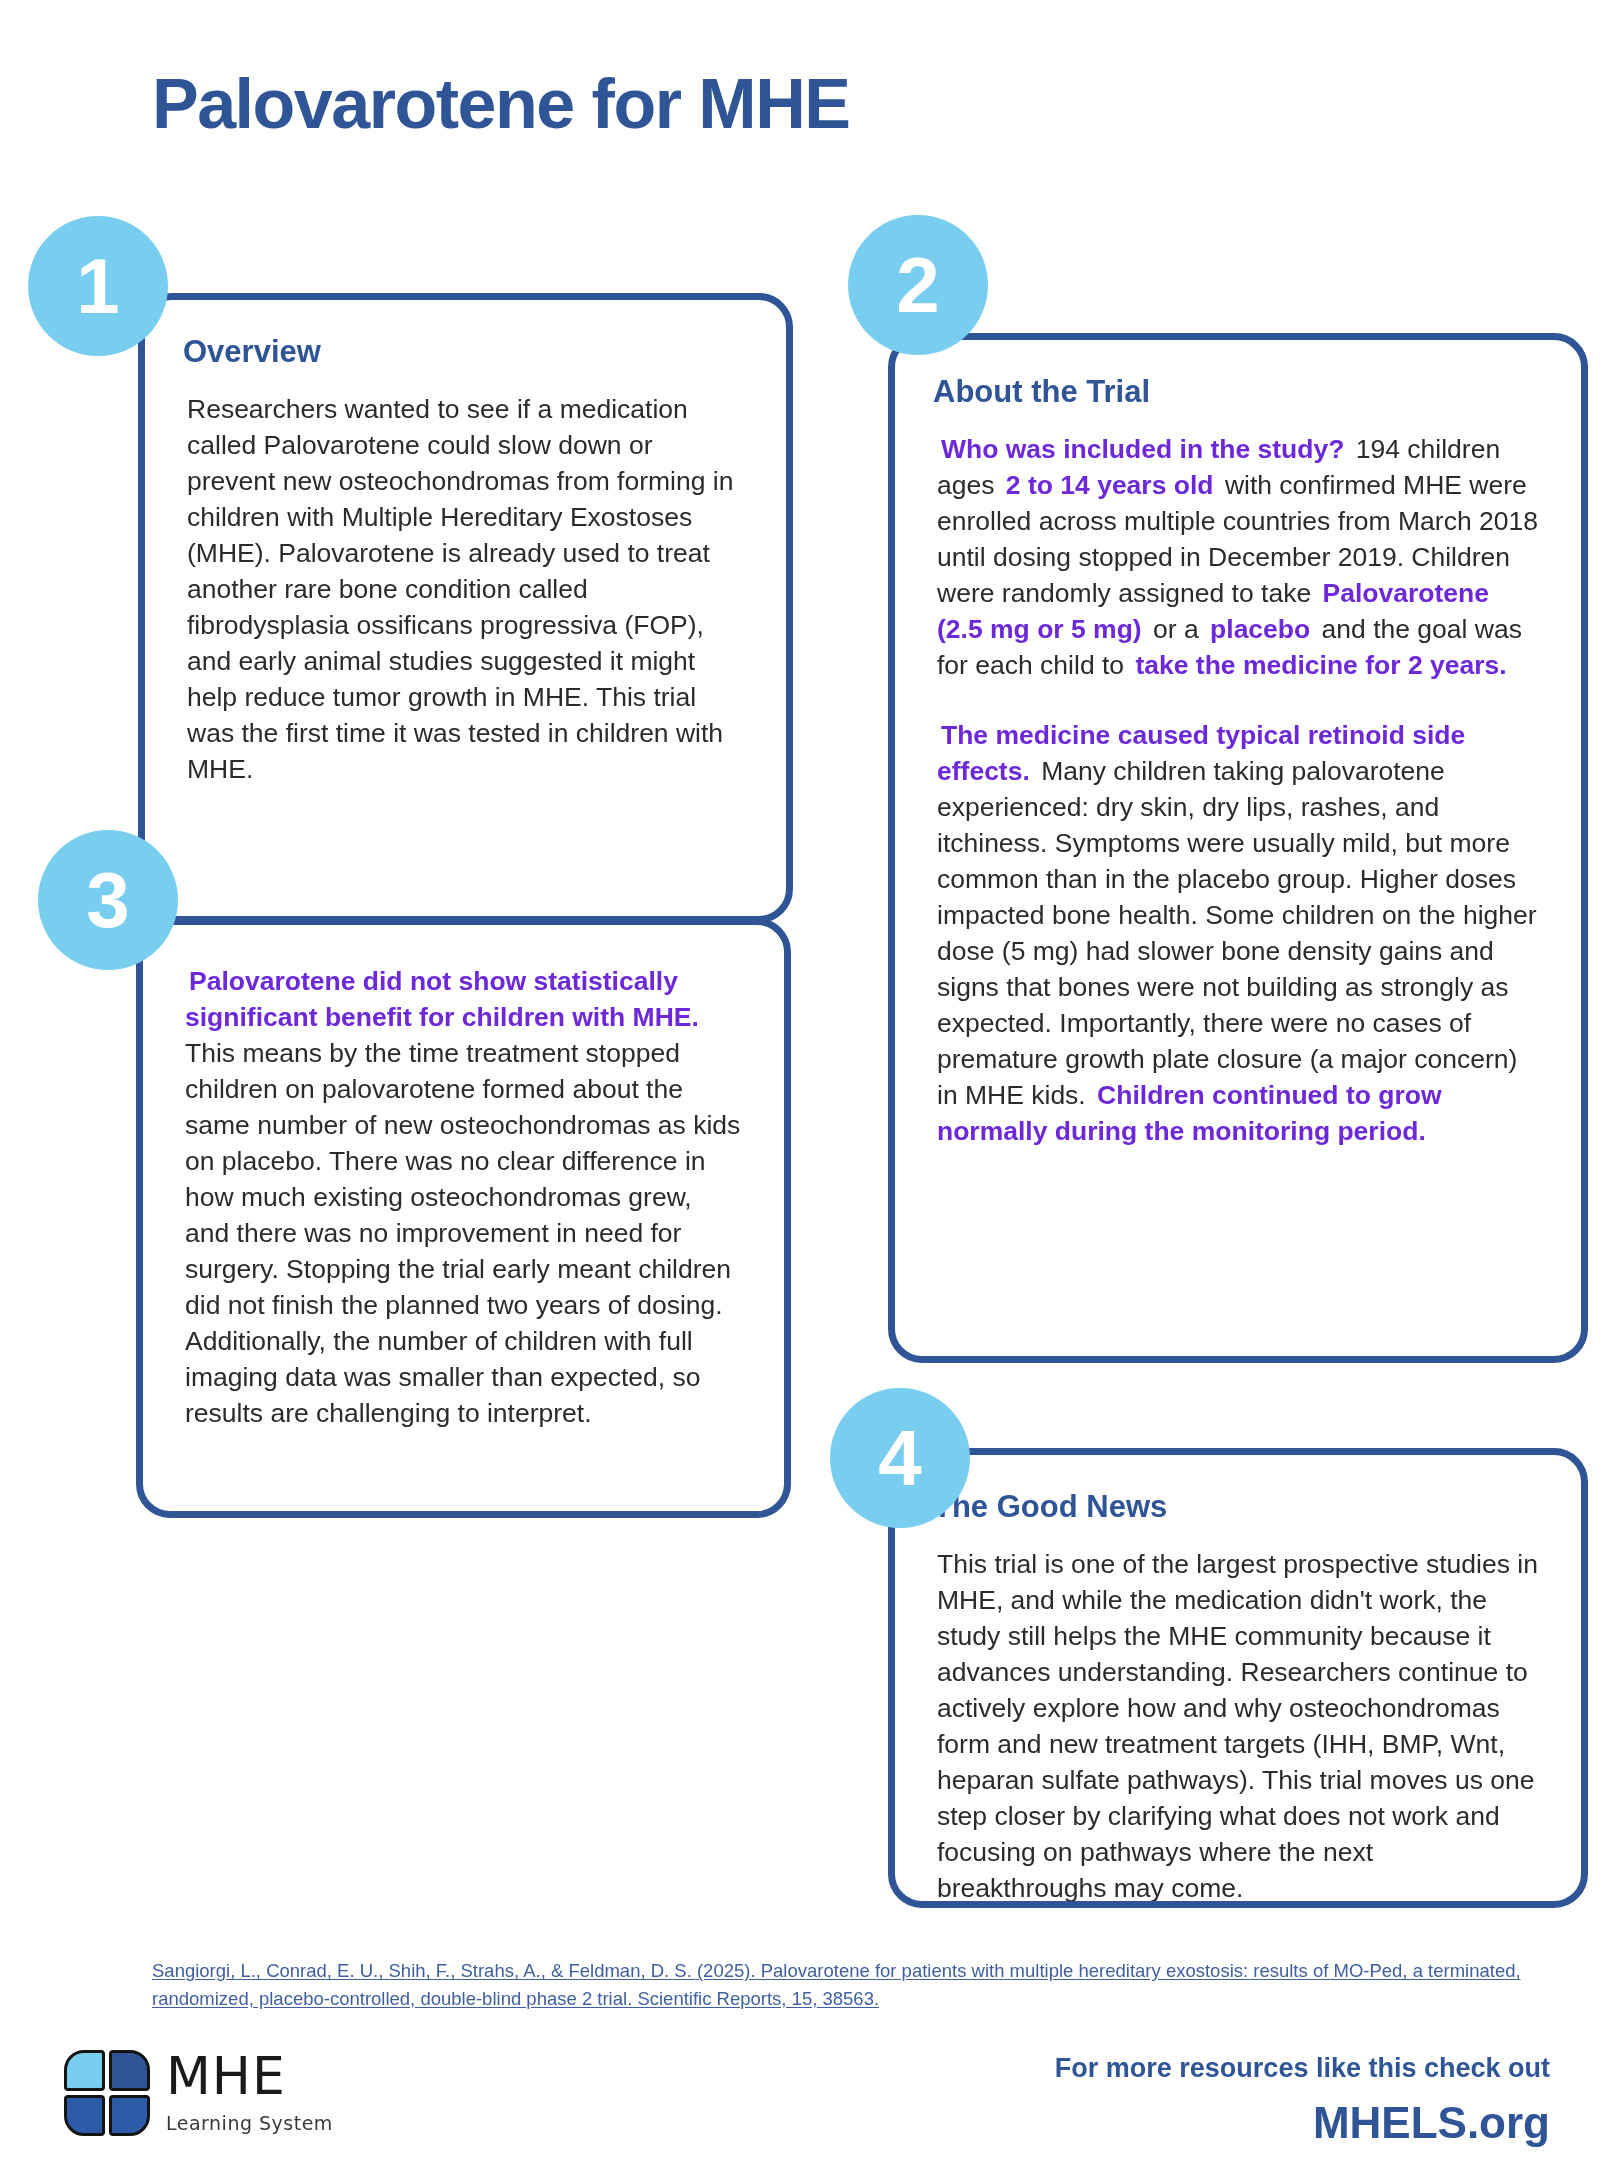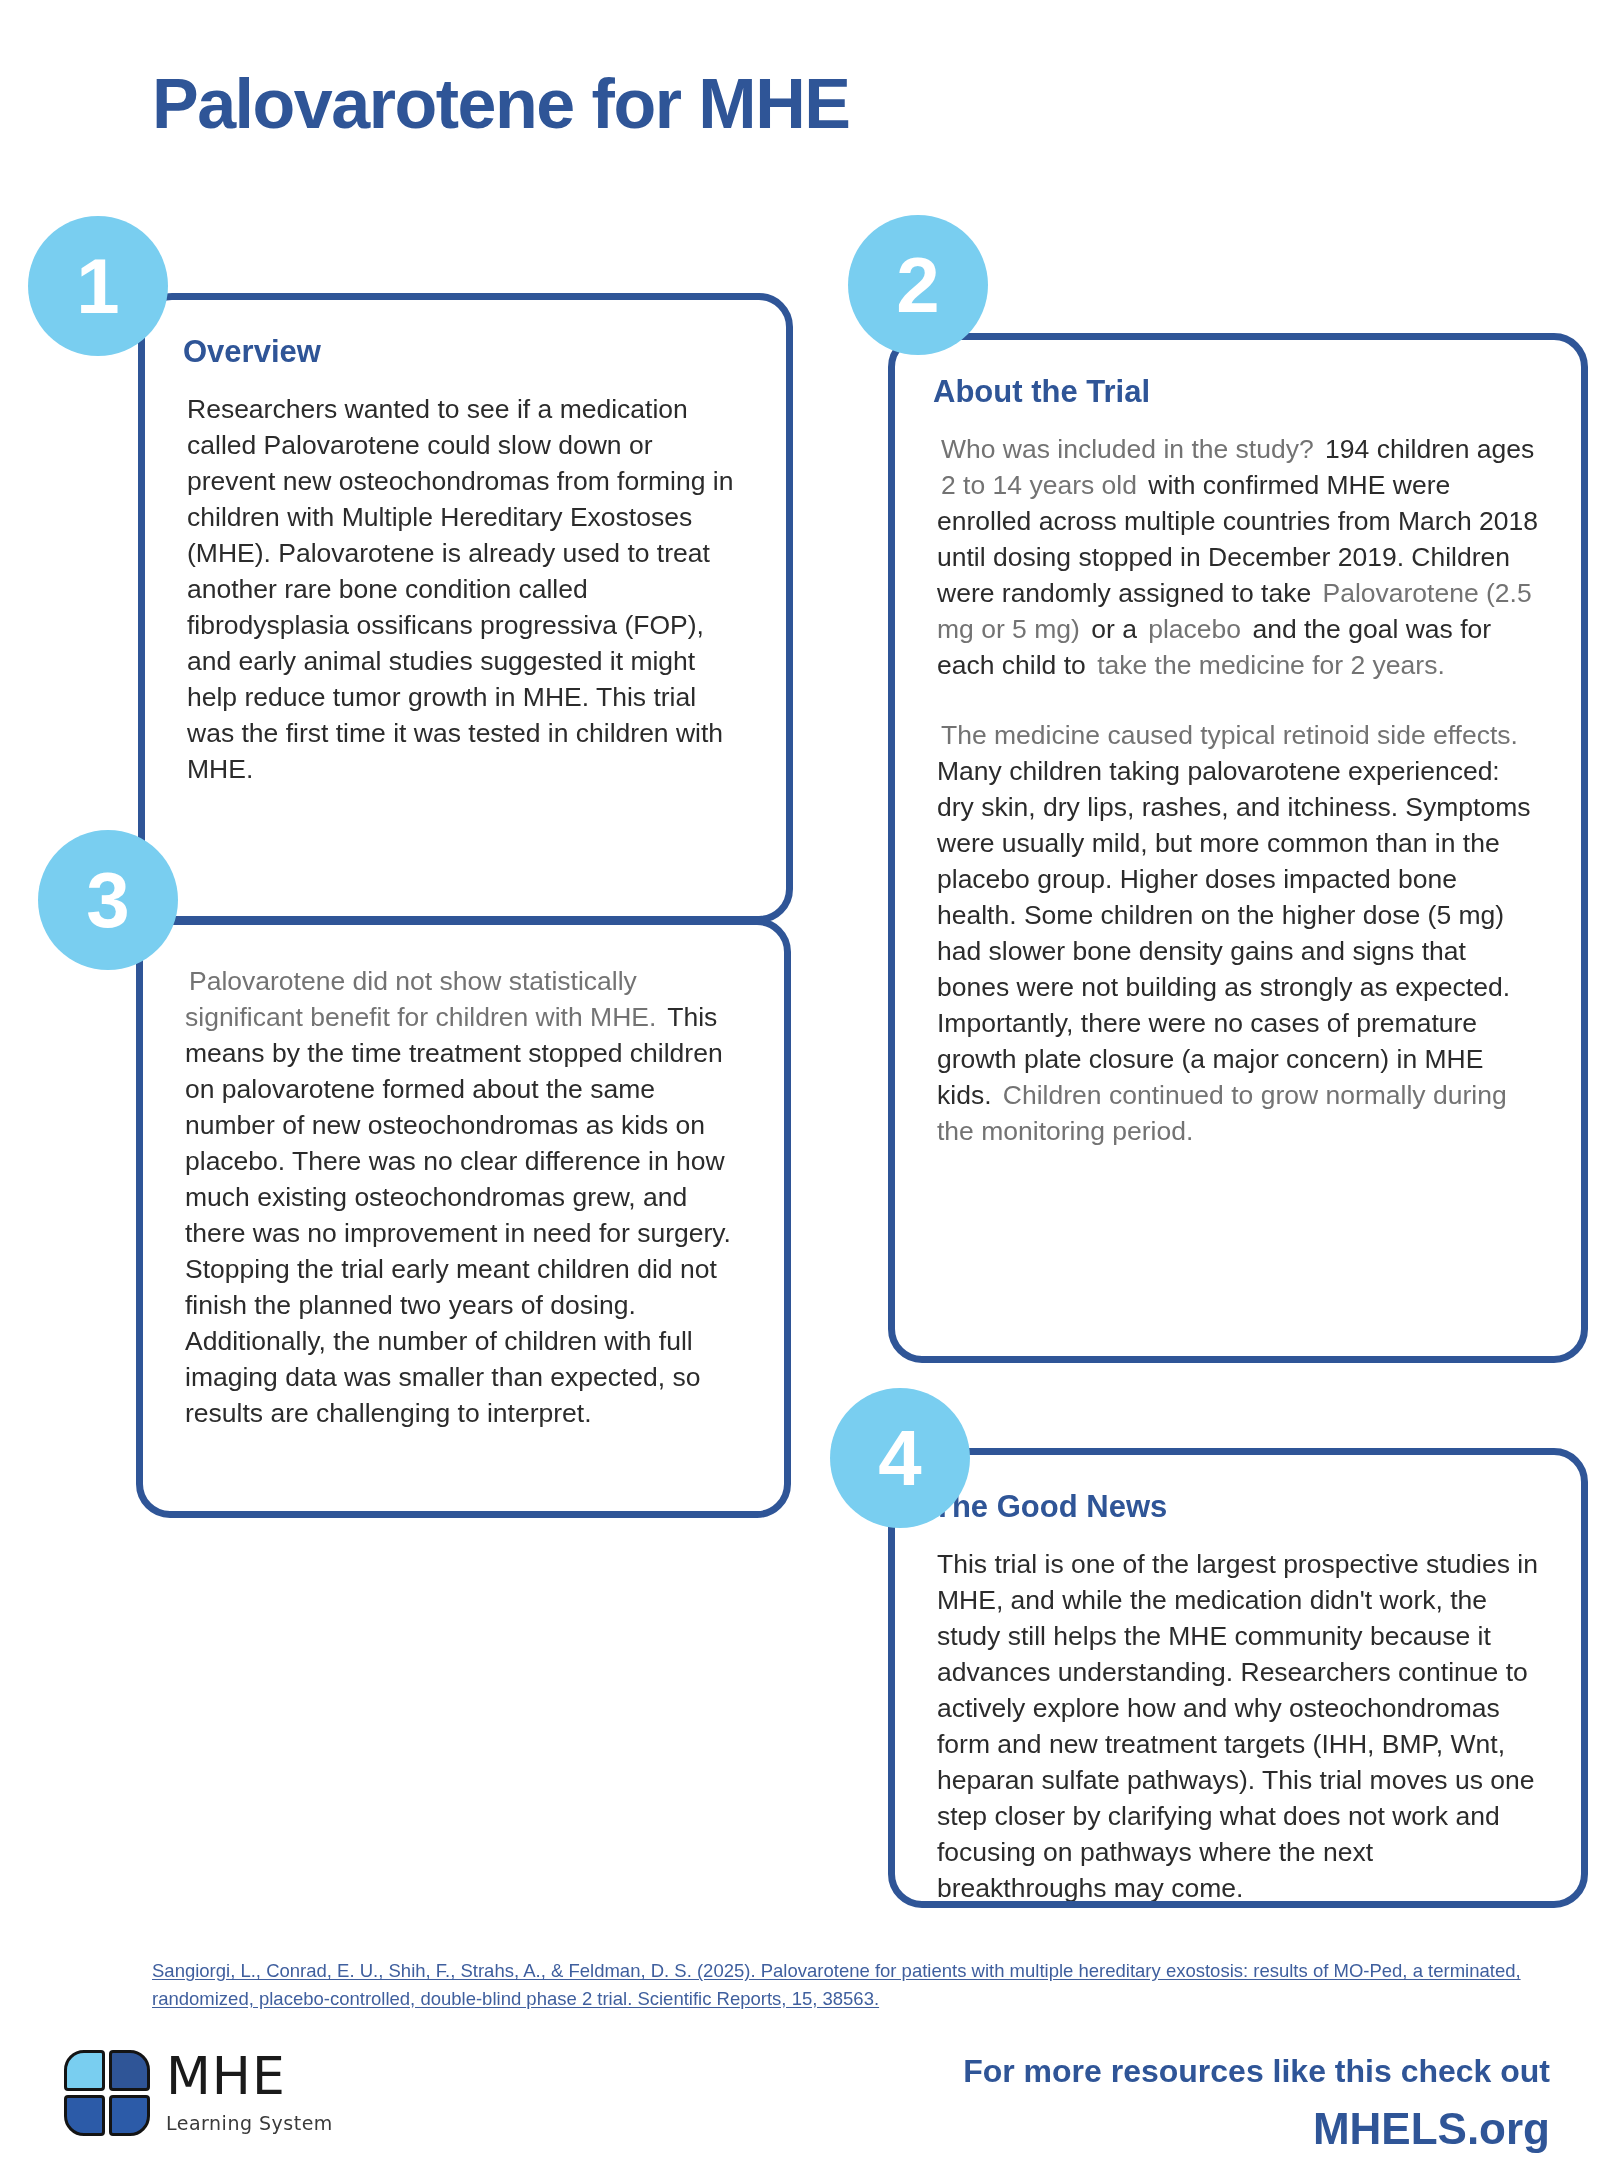--- a/index.html
+++ b/index.html
@@ -75,21 +75,21 @@
   }
 
   .body-text {
     color: #2b2b2b;
     font-size: 26.5px;
     line-height: 1.36;
     font-family: "Liberation Sans", sans-serif;
     text-align: left;
   }
 
-  .body-text b, .body-text strong { color: #737373; font-weight: 400; }
+  .body-text b, .body-text strong { color: #6d28d9; font-weight: 700; }
 
   .body-text p { margin: 0 0 26px 0; }
   .body-text p:last-child { margin-bottom: 0; }
 
   .gap-top { margin-top: 18px; }
 
   
   .disclaimer {
     position: absolute;
     left: 118px;
@@ -162,21 +162,21 @@
   }
 
   .footer-right {
     position: absolute;
     right: 70px;
     top: 2036px;
     text-align: right;
     color: #2F5597;
     font-family: "Liberation Sans", sans-serif;
   }
-  .footer-cta { font-size: 32px; font-weight: 700; line-height: 1.2; }
+  .footer-cta { font-size: 27px; font-weight: 700; line-height: 1.2; }
   .footer-url { font-size: 44px; font-weight: 700; line-height: 1.15; margin-top: 6px; }
 </style>
 </head>
 <body>
 
 <div id="page">
 
   <div class="page-title">Palovarotene for MHE</div>
 
   <div class="card" style="left:130px; top:285px; width:655px; height:630px;">

